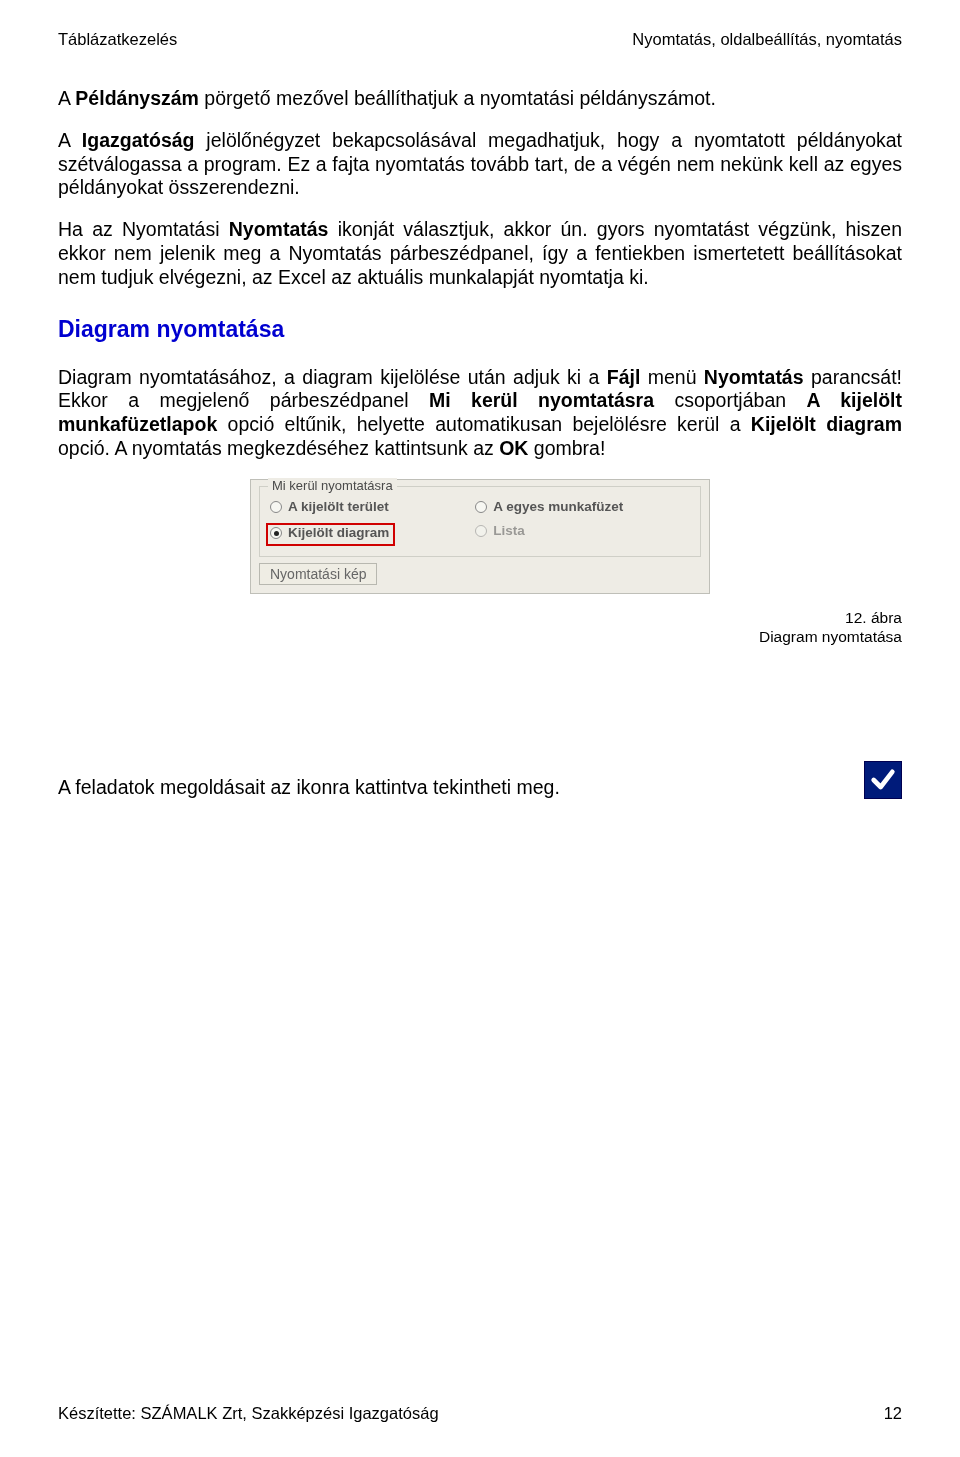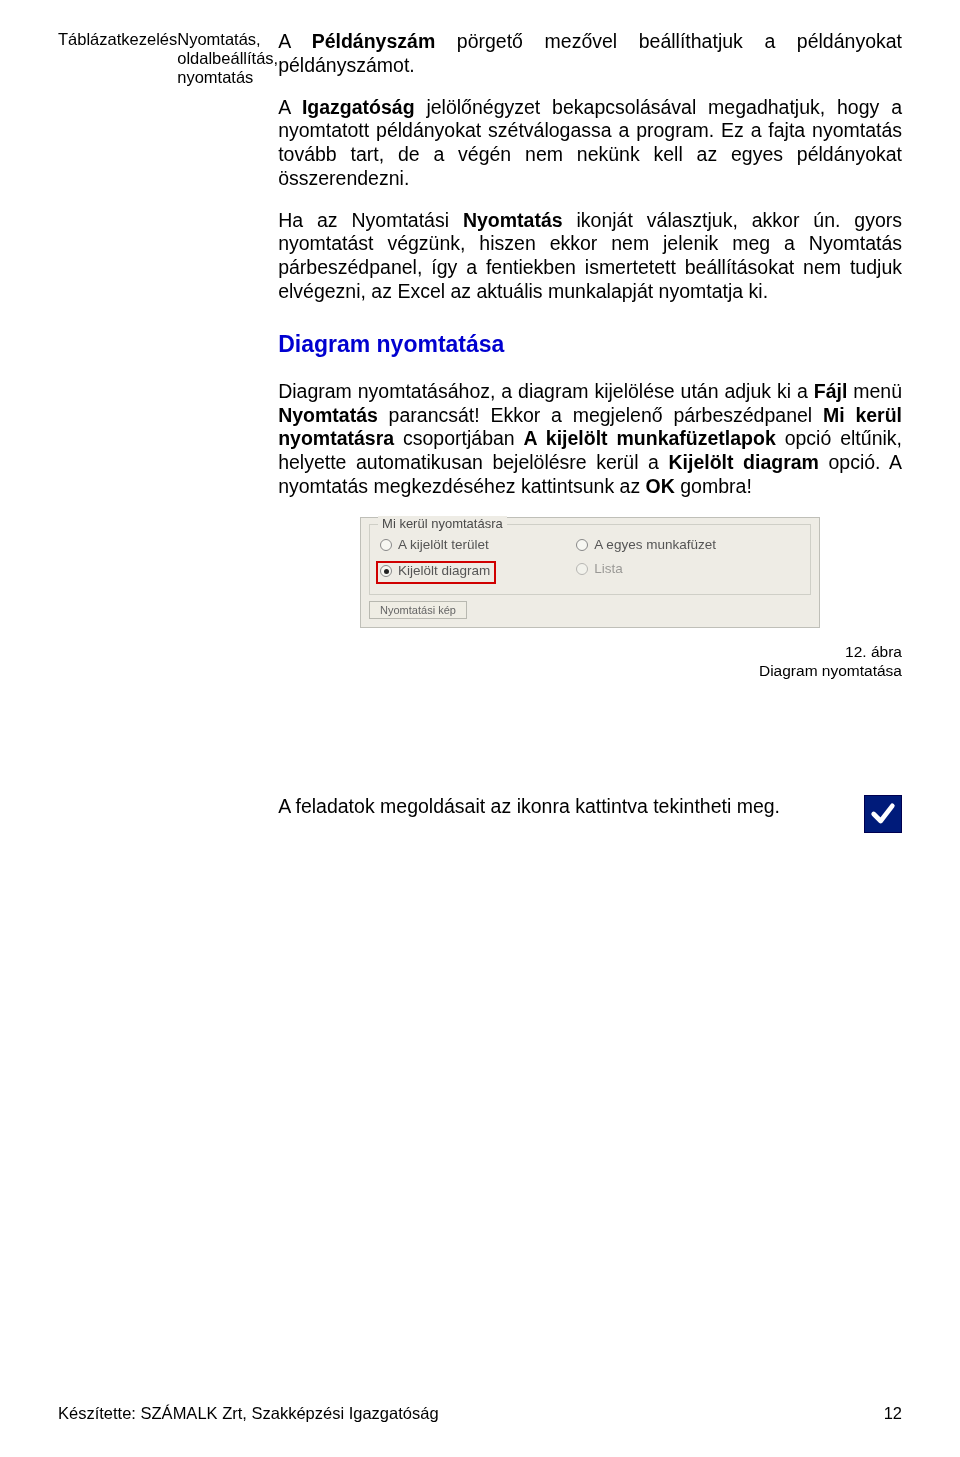--- a/index.html
+++ b/index.html
@@ -8,20 +8,21 @@
       background: #fff;
       width: 960px;
       height: 1457px;
       position: relative;
       color: #000;
     }
     .page {
       padding: 30px 58px 52px 58px;
       height: 100%;
       display: flex;
+      flex-direction: column;
     }
     .header-row {
       display: flex;
       justify-content: space-between;
       font-size: 16.5px;
       margin-bottom: 38px;
     }
     .body-text {
       font-size: 19.5px;
       line-height: 1.22;
@@ -61,20 +62,21 @@
       position: absolute;
       top: -9px;
       left: 8px;
       background: #eeece5;
       padding: 0 4px;
       font-size: 13px;
     }
     .radio-row {
       display: flex;
       gap: 80px;
+      font-weight: bold;
     }
     .radio-col { display: flex; flex-direction: column; gap: 8px; }
     .radio-item {
       display: flex;
       align-items: center;
       gap: 6px;
       color: #555;
     }
     .radio-dot {
       width: 12px; height: 12px;
@@ -98,33 +100,33 @@
       padding: 0 4px 2px 2px;
       margin-left: -4px;
       display: inline-flex;
       align-items: center;
       gap: 6px;
     }
     .dlg-button {
       background: #efede4;
       border: 1px solid #b8b8b0;
       color: #666;
-      font-size: 11px;
+      font-size: 14px;
       padding: 2px 10px;
       font-family: Tahoma, Arial, sans-serif;
     }
     .caption {
       text-align: right;
       font-size: 15.5px;
       margin-top: 14px;
       line-height: 1.25;
     }
     .solutions-row {
       display: flex;
-      align-items: flex-start;
+      align-items: flex-end;
       justify-content: space-between;
       margin-top: 115px;
       font-size: 19.5px;
     }
     .check-icon {
       width: 38px; height: 38px;
       background: #001b7a;
       border: 1px solid #000050;
       display: flex;
       align-items: center;
@@ -149,21 +151,21 @@
 
 <div class="page">
 
   <div class="header-row">
     <span>Táblázatkezelés</span>
     <span>Nyomtatás, oldalbeállítás, nyomtatás</span>
   </div>
 
   <div class="body-text">
     <p class="para">
-      <span>A </span><b>Példányszám</b><span> pörgető mezővel beállíthatjuk a példányokat példányszámot.</span>
+      <span>A </span><b>Példányszám</b><span> pörgető mezővel beállíthatjuk a nyomtatási példányszámot.</span>
     </p>
 
     <p class="para">
       <span>A </span><b>Igazgatóság</b><span> jelölőnégyzet bekapcsolásával megadhatjuk, hogy a nyomtatott példányokat szétválogassa a program. Ez a fajta nyomtatás tovább tart, de a végén nem nekünk kell az egyes példányokat összerendezni.</span>
     </p>
 
     <p class="para">
       <span>Ha az Nyomtatási </span><b>Nyomtatás</b><span> ikonját választjuk, akkor ún. gyors nyomtatást végzünk, hiszen ekkor nem jelenik meg a Nyomtatás párbeszédpanel, így a fentiekben ismertetett beállításokat nem tudjuk elvégezni, az Excel az aktuális munkalapját nyomtatja ki.</span>
     </p>
 

